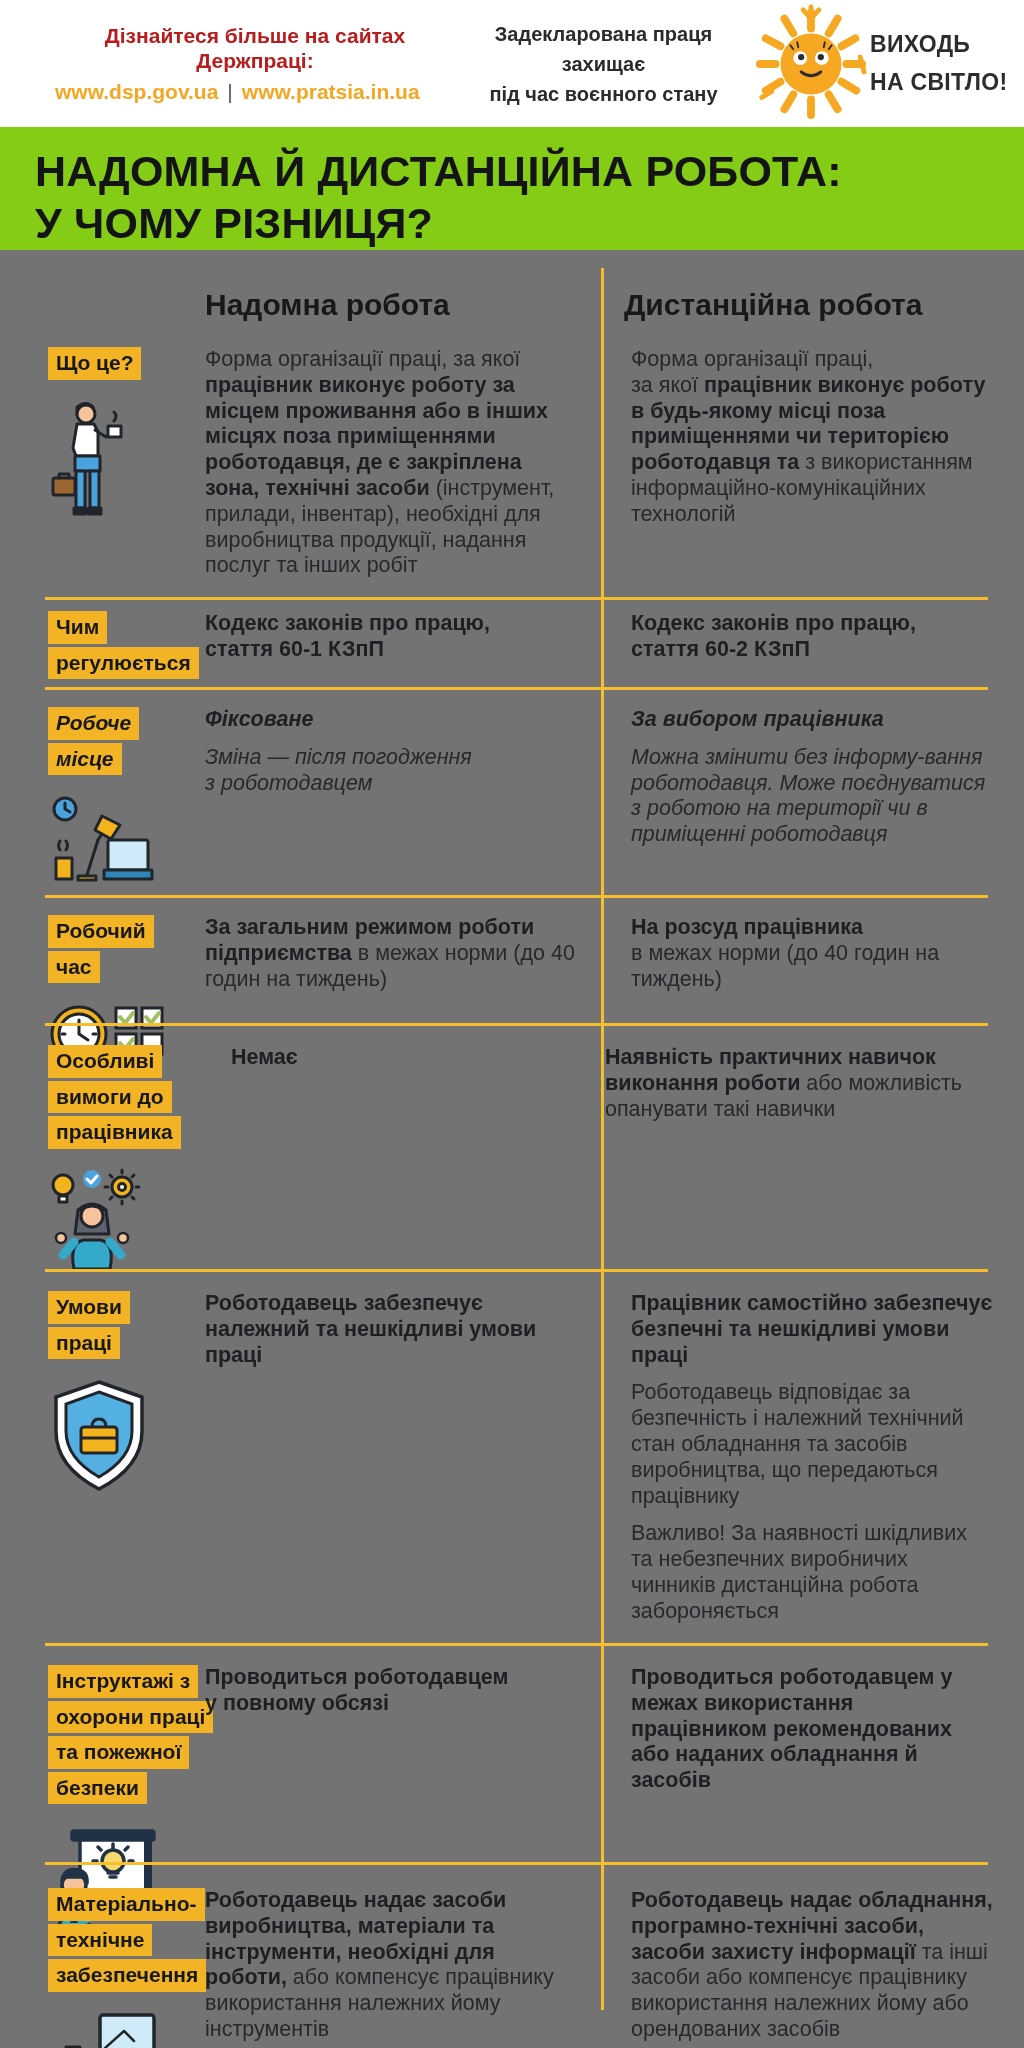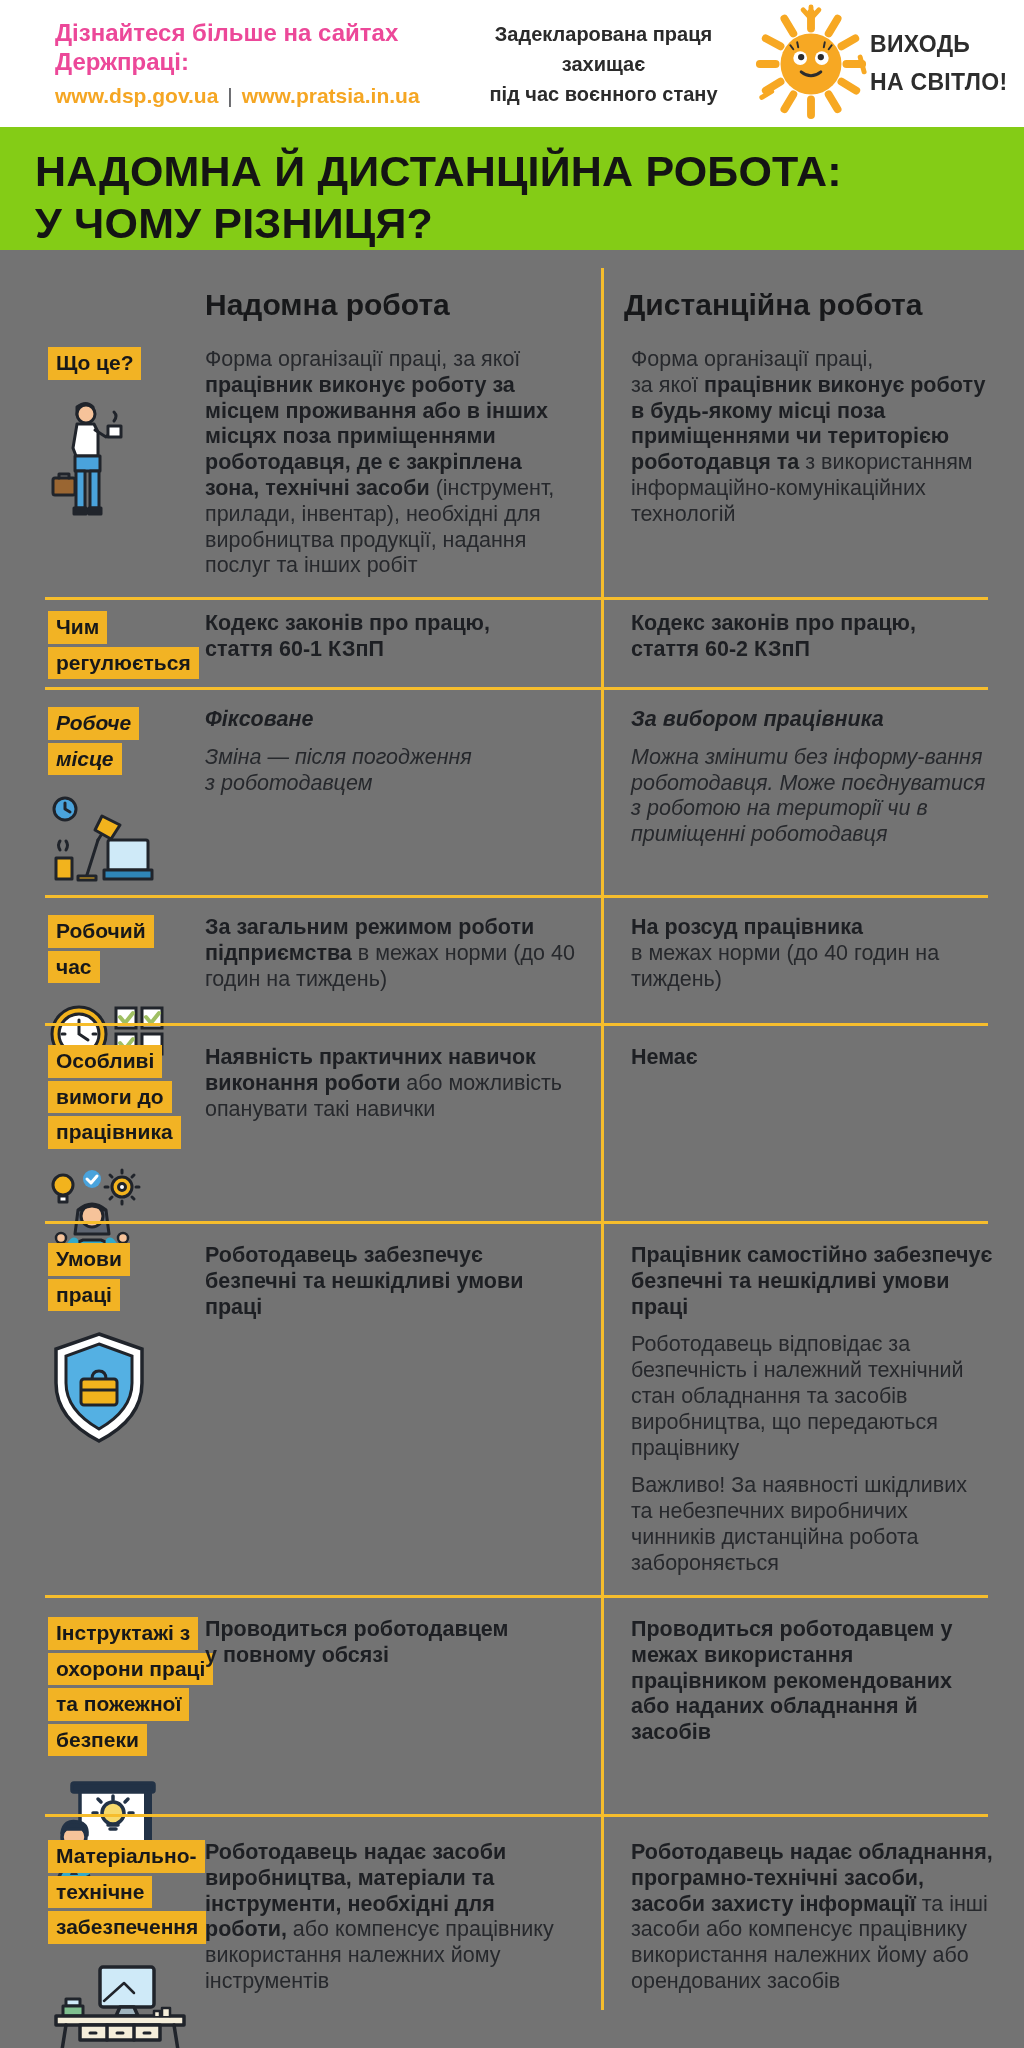--- a/index.html
+++ b/index.html
@@ -4,21 +4,21 @@
 <style>
   html,body{margin:0;padding:0;background:#e8e8e8;}
   .page{
     width:1024px;height:2048px;margin:0 auto;background:#ffffff;
     font-family:"Liberation Sans","DejaVu Sans",sans-serif;
     color:#1f2227;position:relative;overflow:hidden;
   }
   
   .header{height:127px;display:flex;align-items:center;padding:0 10px 0 55px;box-sizing:border-box;background:#fff;}
   .header-left{width:400px;}
-  .more-label{font-size:24px;font-weight:bold;color:#ec4899;line-height:1.2;}
+  .more-label{font-size:21px;font-weight:bold;color:#b91c1c;line-height:1.2;text-align:center;}
   .links{font-size:21px;font-weight:bold;color:#f5a623;margin-top:7px;}
   .links .sep{color:#55565a;font-weight:normal;margin:0 9px;}
   .links a{color:#f5a623;text-decoration:none;}
   .slogan{flex:1;text-align:center;font-size:20px;font-weight:bold;color:#2b2b2b;line-height:1.5;}
   .logo-group{display:flex;align-items:center;width:262px;}
   .logo-text{font-size:23px;font-weight:bold;color:#2d2d2d;line-height:1.65;letter-spacing:.3px;}
   
   .title-band{background:#84cc16;height:123px;box-sizing:border-box;padding:19px 0 0 35px;}
   .title-band h1{margin:0;font-size:43px;line-height:1.2;font-weight:900;letter-spacing:.2px;color:#141414;}
   
@@ -228,42 +228,42 @@
 <path d="M28 42 q14 -12 28 0 l3 24 h-34 z" fill="#5d6470"></path>
 <circle cx="42" cy="48" r="11" fill="#f6c39a"></circle>
 <path d="M30 42 q12 -8 24 0" fill="none"></path>
 <path d="M24 101 q-5 -25 9 -29 h18 q14 4 9 29 z" fill="#35a9c9"></path>
 <path d="M24 74 l-11 13 M60 74 l11 13" stroke="#35a9c9" stroke-width="9"></path>
 <circle cx="11" cy="70" r="5" fill="#f6c39a" stroke-width="2.5"></circle>
 <circle cx="73" cy="70" r="5" fill="#f6c39a" stroke-width="2.5"></circle>
 </g>
               </svg></div>
           </div>
+          <div class="cell cell-right">
+            <p><span class="b">Немає</span></p>
+          </div>
           <div class="cell cell-left">
             <p><span class="b">Наявність практичних навичок виконання роботи </span><span>або можливість опанувати такі навички</span></p>
           </div>
-          <div class="cell cell-right">
-            <p><span class="b">Немає</span></p>
-          </div>
-        </div>
-        <div class="row" style="height: 374px; padding-top: 22px;">
+        </div>
+        <div class="row" style="height: 374px; padding-top: 22px; margin-top: 48px;">
           <div class="h-divider"></div>
           <div class="row-label">
             <div><span class="badge-line">Умови</span></div>
             <div><span class="badge-line">праці</span></div>
             <div class="row-icon"><svg width="98" height="116" viewBox="0 0 98 116" aria-hidden="true">
 <path d="M49 4 L92 19 V53 Q92 89 49 111 Q6 89 6 53 V19 Z" fill="#ffffff" stroke="#20242b" stroke-width="3.5"></path>
 <path d="M49 14 L82 26 V53 Q82 80 49 99 Q16 80 16 53 V26 Z" fill="#54b0e3" stroke="#20242b" stroke-width="3"></path>
 <path d="M42 49 q0 -8 7 -8 q7 0 7 8" fill="none" stroke="#20242b" stroke-width="3"></path>
 <rect x="31" y="49" width="36" height="26" rx="3" fill="#f2b31d" stroke="#20242b" stroke-width="3"></rect>
 <path d="M31 60 h36" stroke="#20242b" stroke-width="3"></path>
 </svg></div>
           </div>
           <div class="cell cell-left">
-            <p><span class="b">Роботодавець забезпечує безпечні та нешкідливі умови праці</span></p>
+            <p><span class="b">Роботодавець забезпечує належний та нешкідливі умови праці</span></p>
           </div>
           <div class="cell cell-right">
             <p><span class="b">Працівник самостійно забезпечує безпечні та нешкідливі умови праці</span></p>
             <p><span>Роботодавець відповідає за безпечність і належний технічний стан обладнання та засобів виробництва, що передаються працівнику</span></p>
             <p><span>Важливо! За наявності шкідливих та небезпечних виробничих чинників дистанційна робота забороняється</span></p>
           </div>
         </div>
         <div class="row" style="height: 219px; padding-top: 22px;">
           <div class="h-divider"></div>
           <div class="row-label">

